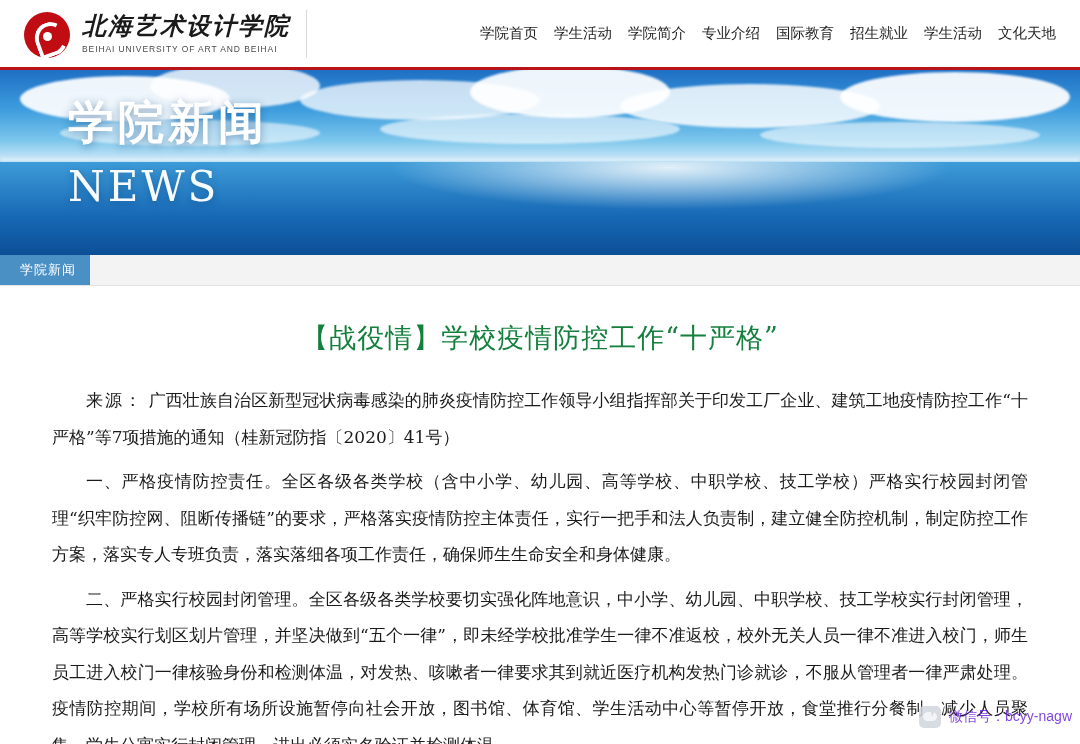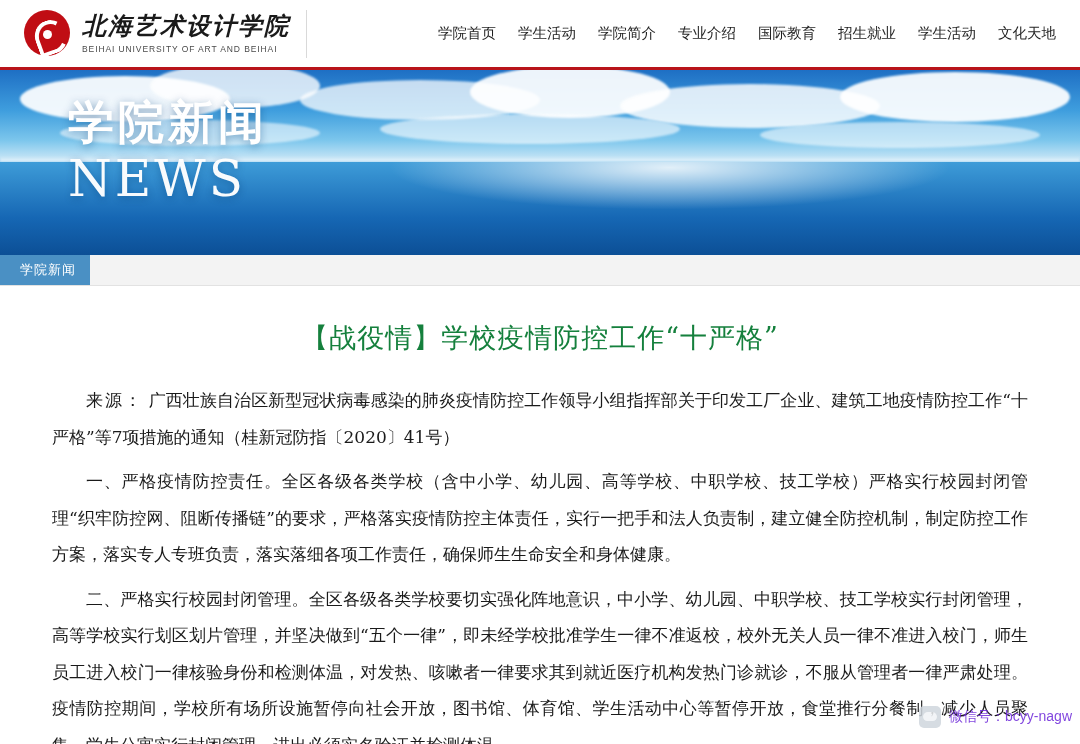--- a/index.html
+++ b/index.html
@@ -21,21 +21,21 @@
     background: #ffffff;
     display: flex;
     align-items: center;
     padding: 0 18px 0 24px;
     box-sizing: border-box;
     border-bottom: 3px solid #b8141a;
     position: relative;
   }
   .brand {
     display: flex;
-    align-items: flex-start;
+    align-items: flex-end;
     gap: 12px;
   }
   .logo-mark {
     width: 46px;
     height: 46px;
     border-radius: 50%;
     background: #c00d14;
     position: relative;
     flex: 0 0 auto;
   }
@@ -81,21 +81,21 @@
   .brand-en {
     font-size: 8.5px;
     letter-spacing: 0.9px;
     color: #4a4a4a;
     margin-top: 4px;
   }
   .main-nav {
     margin-left: auto;
     display: flex;
     align-items: center;
-    gap: 22px;
+    gap: 16px;
     font-size: 14.5px;
     color: #1f1f1f;
     padding-right: 6px;
   }
   .main-nav a {
     text-decoration: none;
     color: #1f1f1f;
     white-space: nowrap;
   }
 
@@ -142,23 +142,23 @@
   }
   .hero-cn {
     font-family: "DejaVu Serif", "Liberation Serif", serif;
     font-size: 46px;
     font-weight: bold;
     letter-spacing: 4px;
     line-height: 1.05;
   }
   .hero-en {
     font-family: "DejaVu Serif", "Liberation Serif", serif;
-    font-size: 50px;
+    font-size: 42px;
     letter-spacing: 3px;
-    margin-top: 4px;
+    margin-top: 16px;
     opacity: 0.97;
   }
 
   
   .crumb-bar {
     height: 30px;
     background: #f3f3f3;
     border-bottom: 1px solid #e2e2e2;
     display: flex;
     align-items: stretch;

